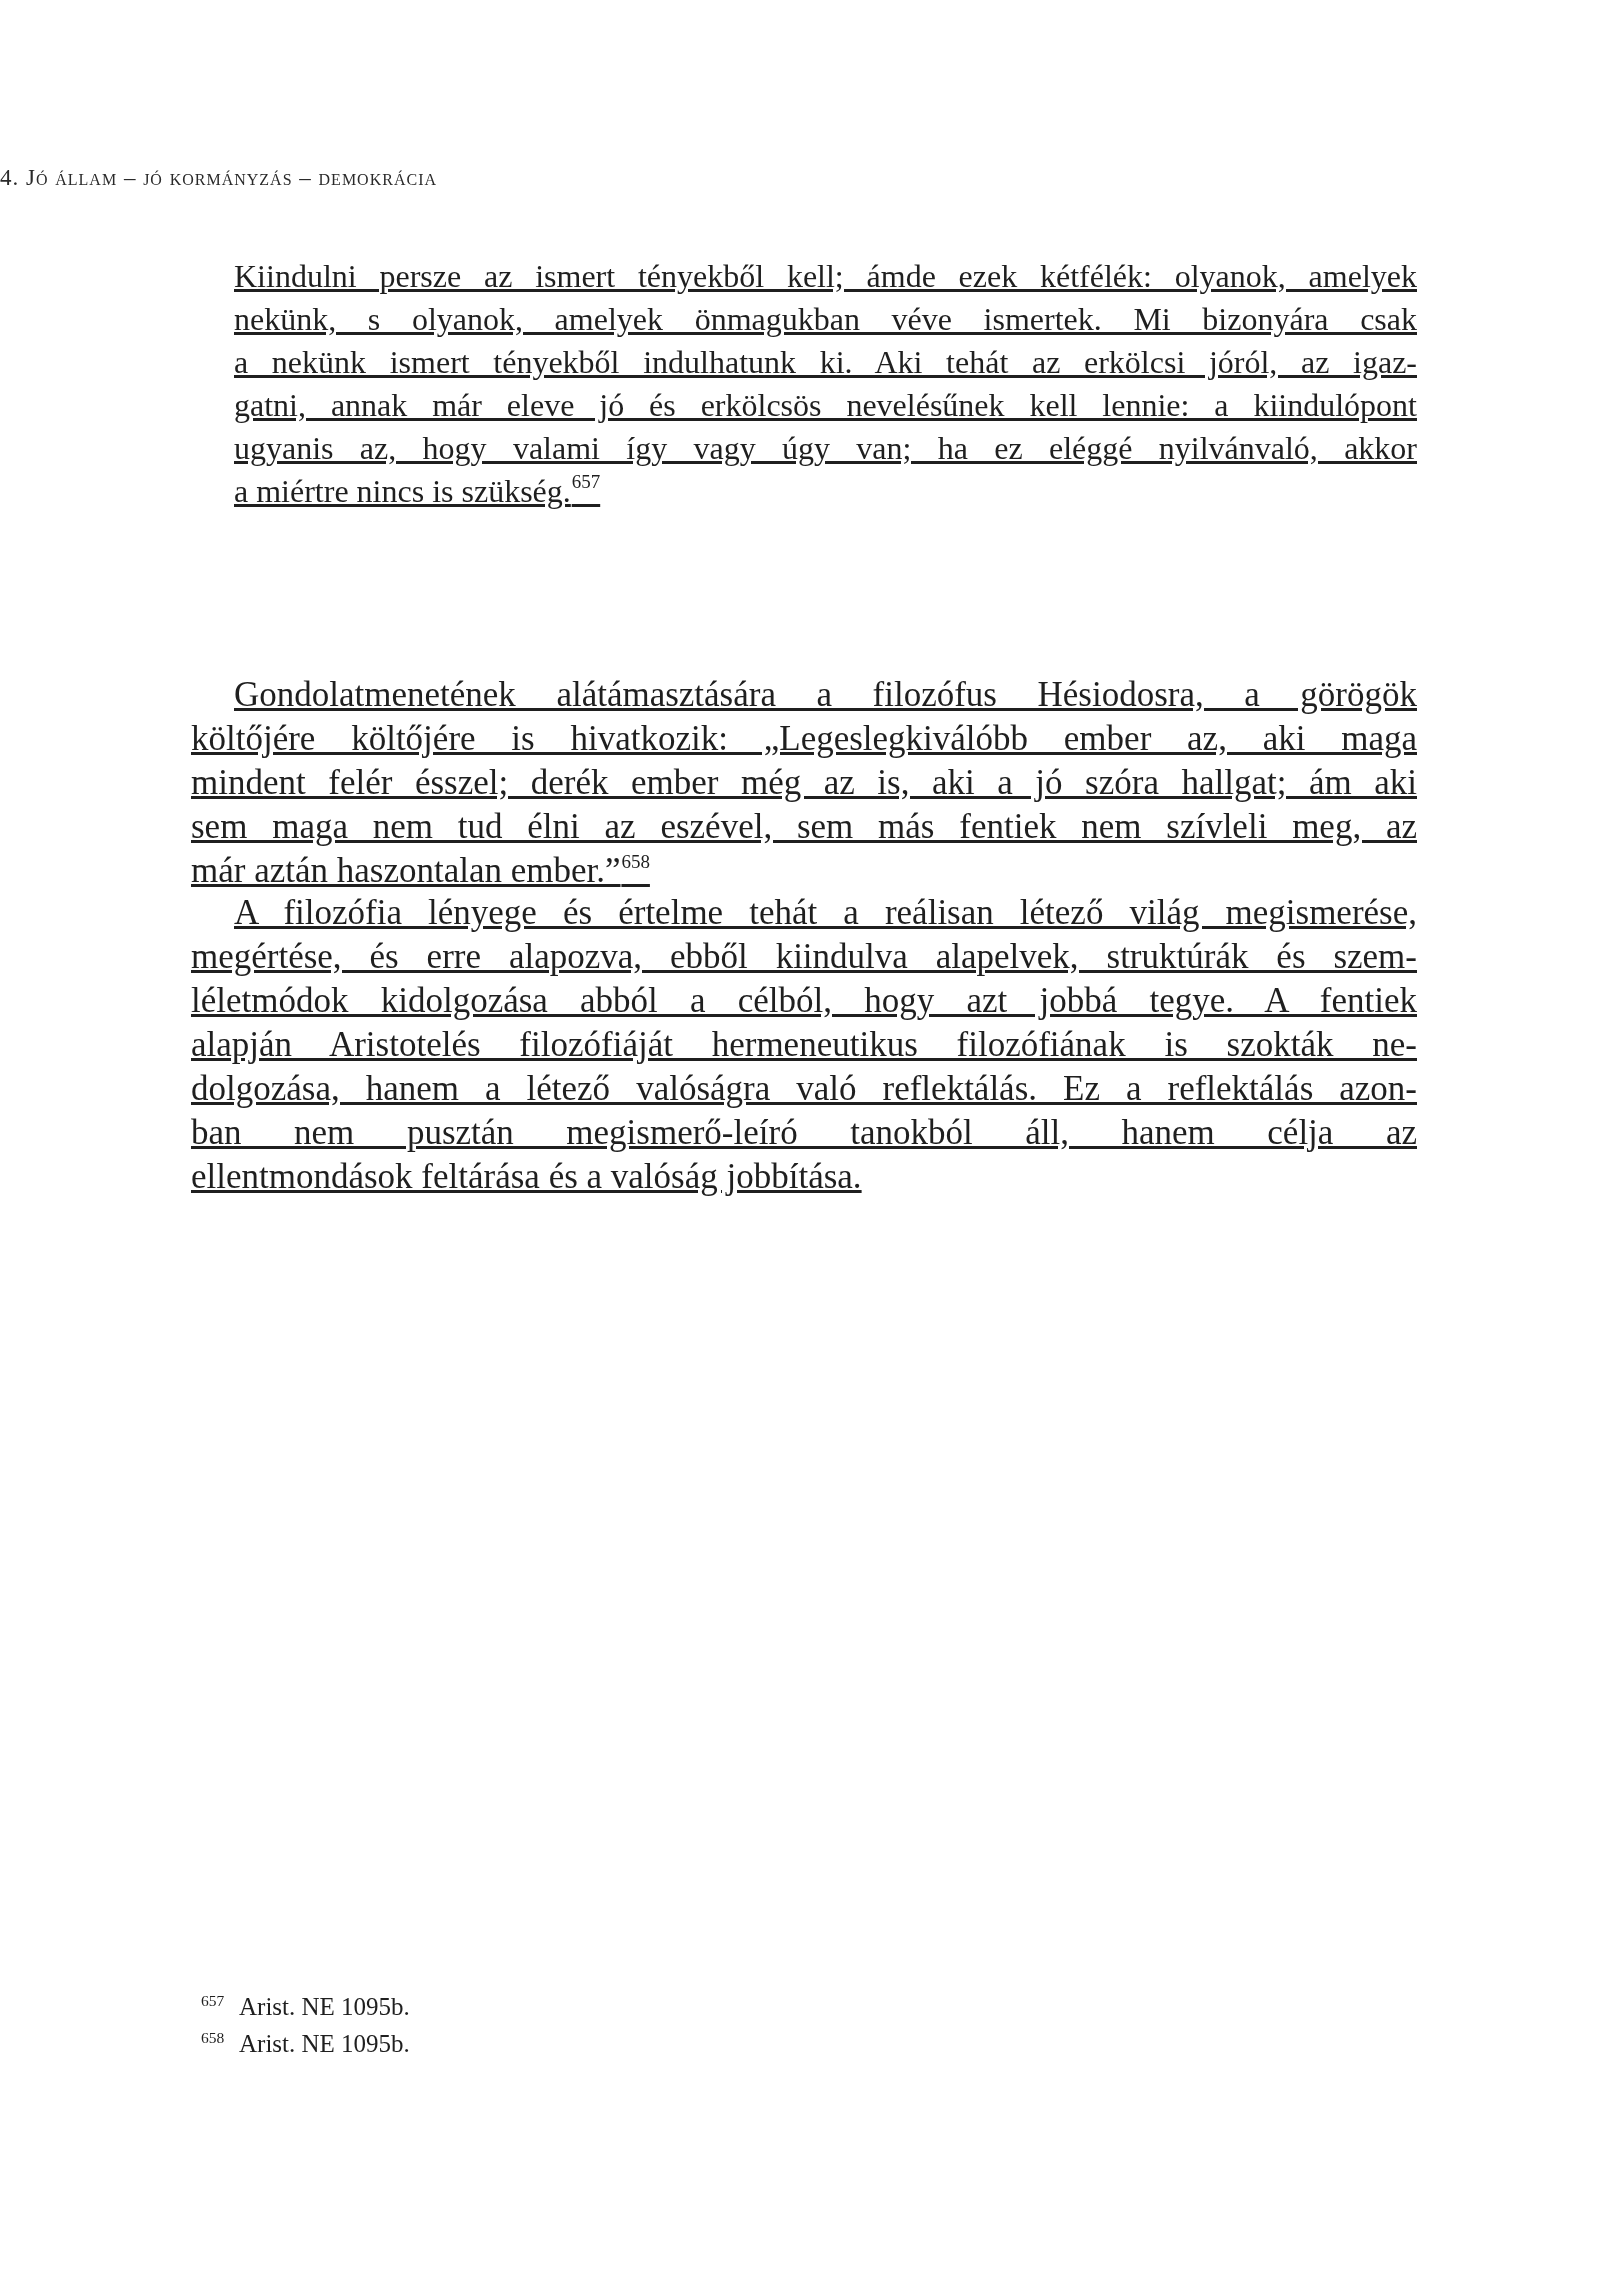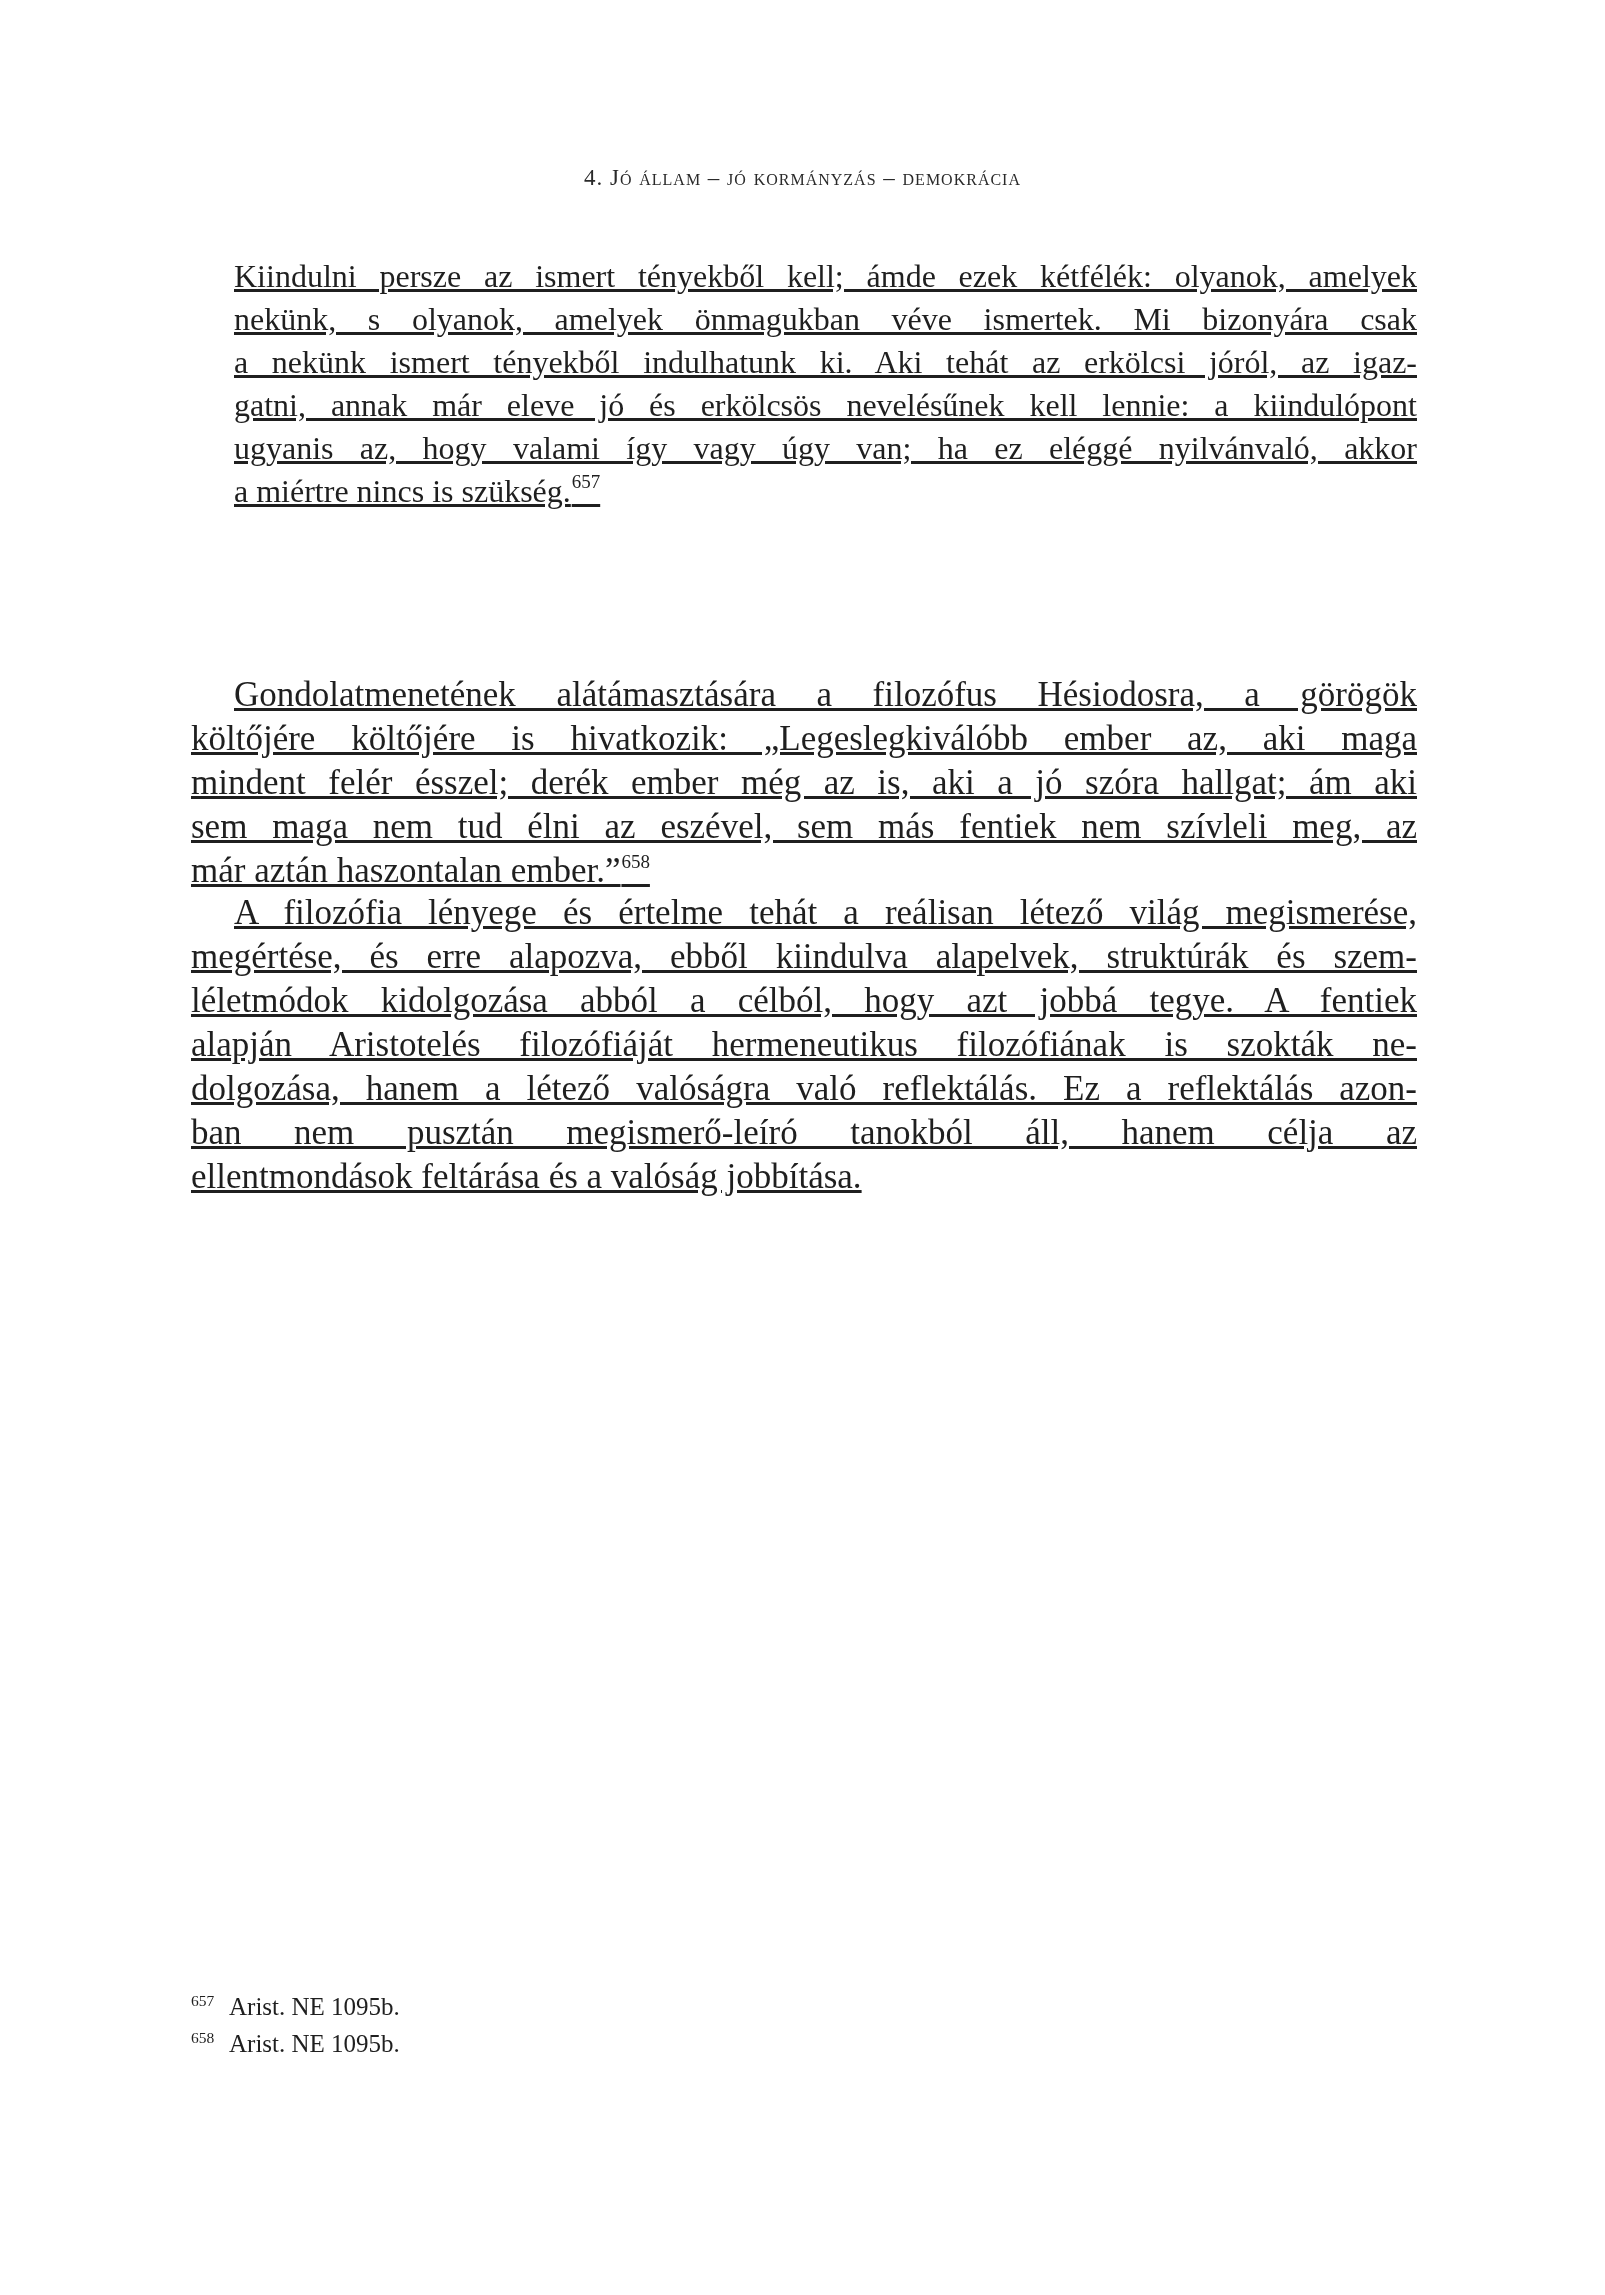--- a/index.html
+++ b/index.html
@@ -19,21 +19,21 @@
     position: absolute;
     left: 0; top: 0;
     width: 1605px;
     height: 2295px;
   }
   .running-head {
     position: absolute;
     top: 165px;
     left: 0;
     width: 1605px;
-    text-align: center;
+    text-align: left;
     font-size: 23px;
     letter-spacing: 1px;
     font-variant: small-caps;
     color: #2a2a2a;
   }
   .quote-block {
     position: absolute;
     left: 234px;
     top: 255px;
     width: 1183px;
@@ -69,21 +69,21 @@
   .p2 { top: 843px; }
   sup.fn {
     font-size: 19px;
     vertical-align: 0;
     position: relative;
     top: -13.8px;
     margin-left: 0.9px;
   }
   .footnotes {
     position: absolute;
-    left: 191px;
+    left: 201px;
     top: 1990px;
     font-size: 25px;
     line-height: 34px;
   }
   .footnote { display: block; white-space: nowrap; }
   .footnote .num {
     display: inline-block;
     width: 38px;
     font-size: 15.5px;
     position: relative;

